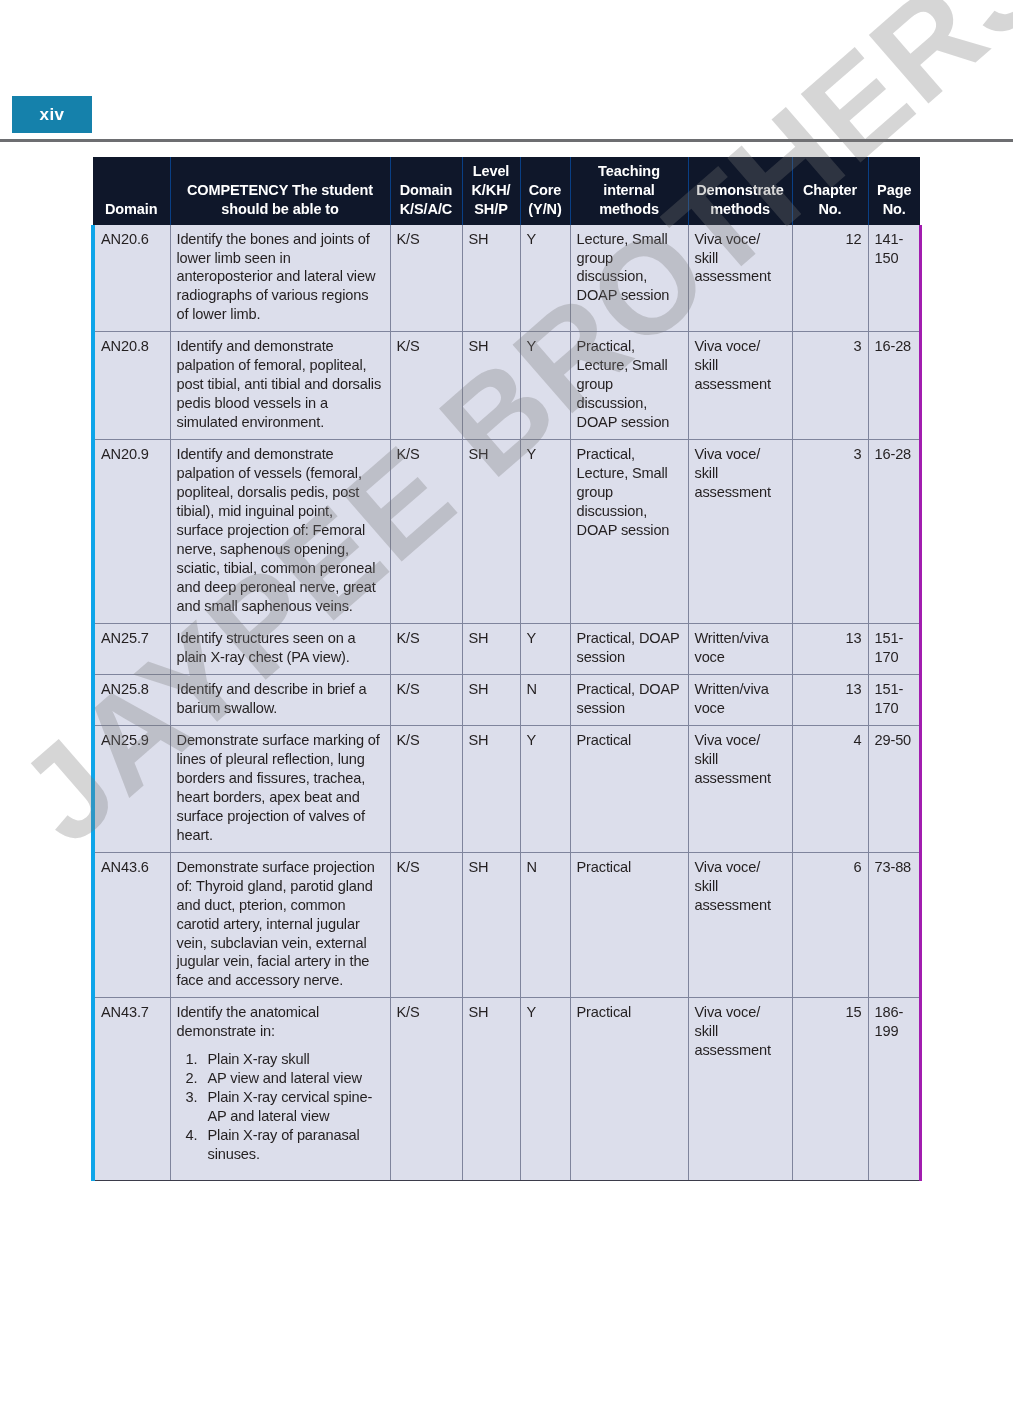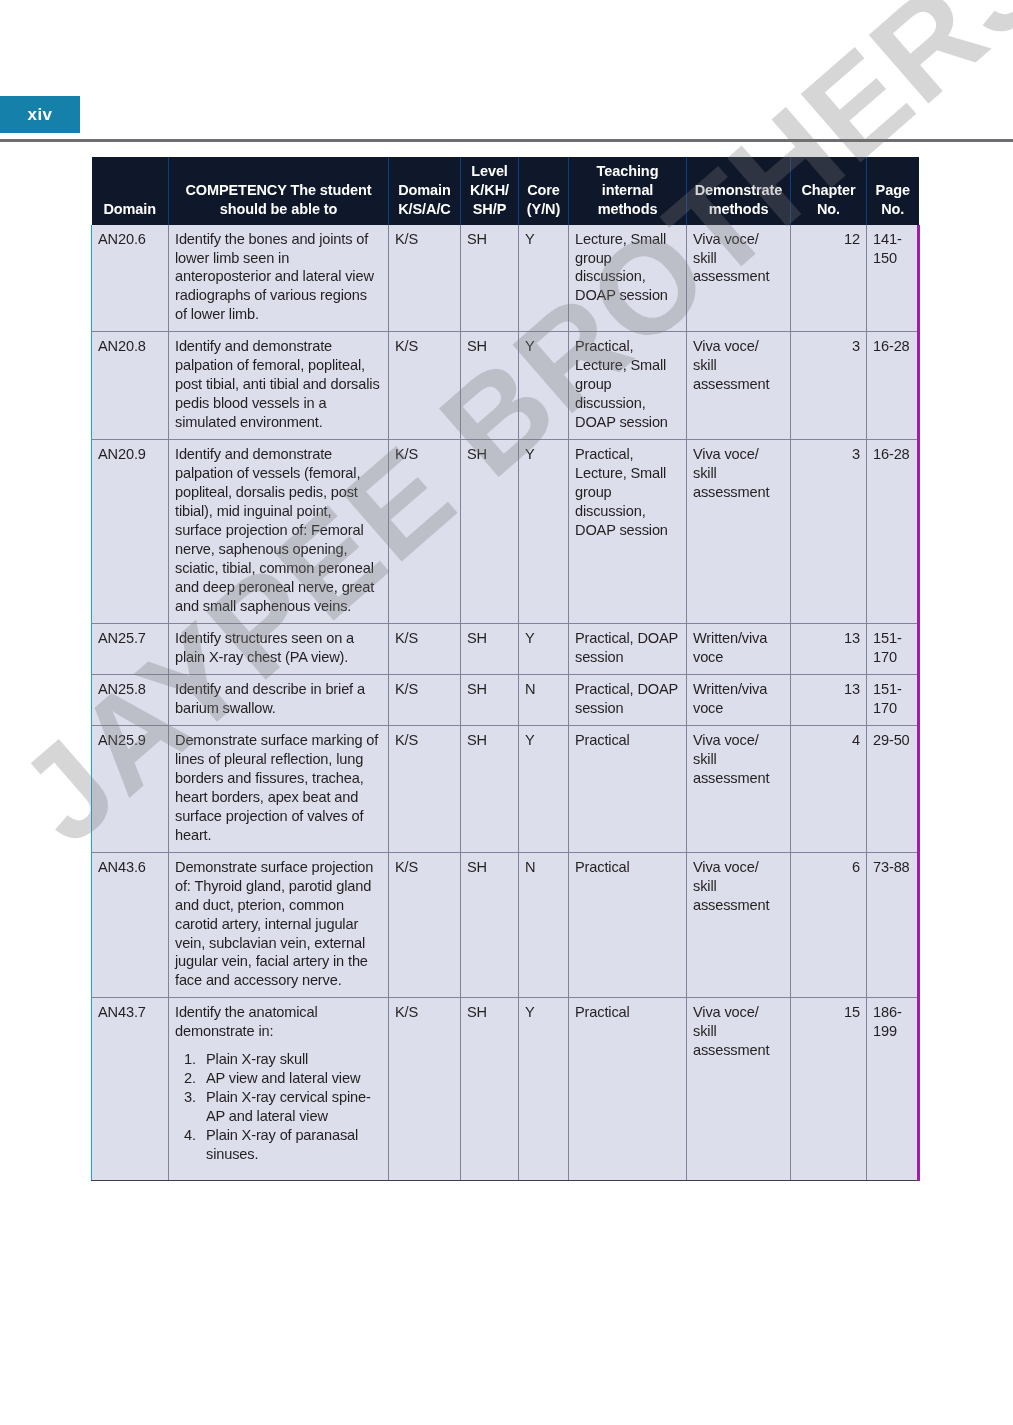--- a/index.html
+++ b/index.html
@@ -45,21 +45,21 @@
   .page-head {
     position: absolute;
     left: 0;
     top: 96px;
     width: 1013px;
     height: 40px;
     z-index: 2;
   }
   .folio-badge {
     position: absolute;
-    left: 0;
+    left: 12px;
     top: 0;
     width: 80px;
     height: 37px;
     background: #1581ab;
     color: #ffffff;
     font-size: 17px;
     font-weight: 700;
     display: flex;
     align-items: center;
     justify-content: center;
@@ -121,21 +121,21 @@
   }
   table.competency tbody td {
     background: #dcdeeb;
     color: #231f20;
     font-size: 14.6px;
     border-right: 1px solid #7f849c;
     border-bottom: 1px solid #7f849c;
     letter-spacing: -0.15px;
   }
   table.competency tbody tr td:first-child {
-    border-left: 1px solid #0ea5e9;
+    border-left: 4px solid #0ea5e9;
     margin-top: 48px;
   }
   table.competency tbody td:last-child {
     border-right: 3px solid #a21caf;
     margin-top: 29px;
   }
   table.competency tbody tr:last-child td {
     border-bottom: 1px solid #3b3b4a;
   }
   td.c-center { text-align: right; }

